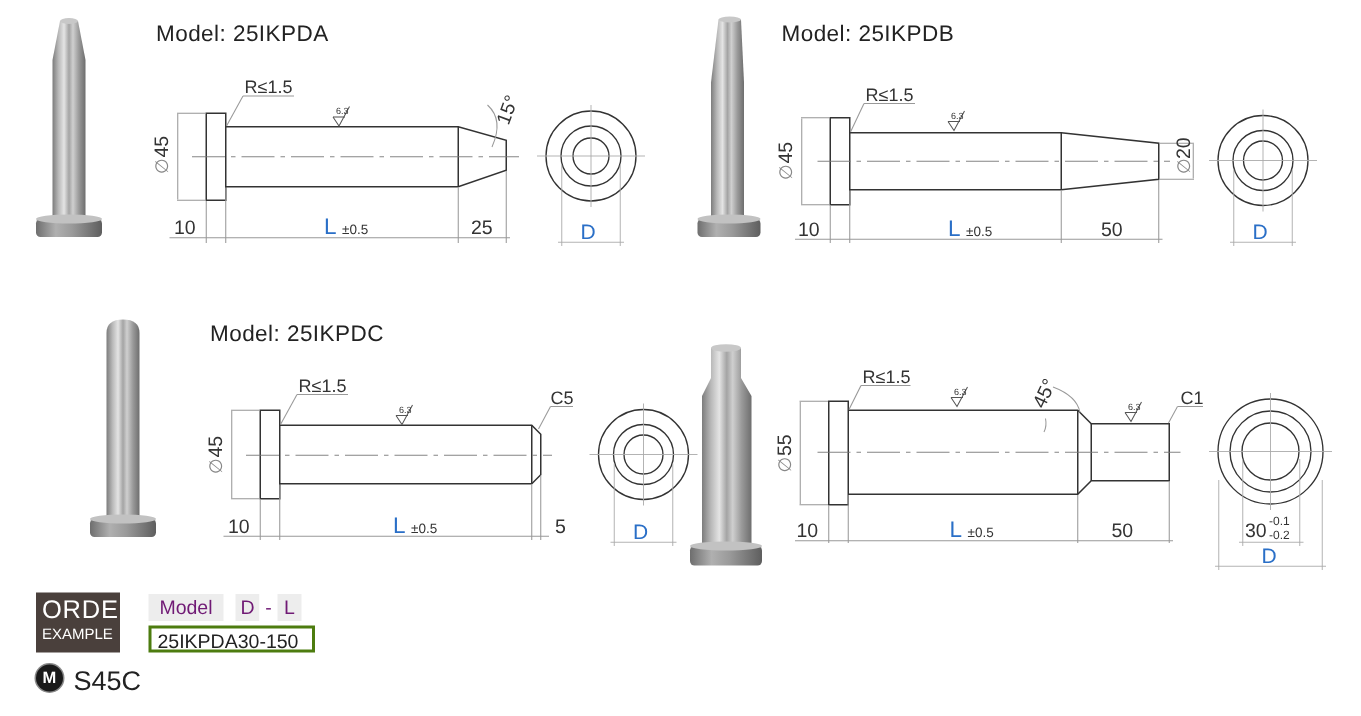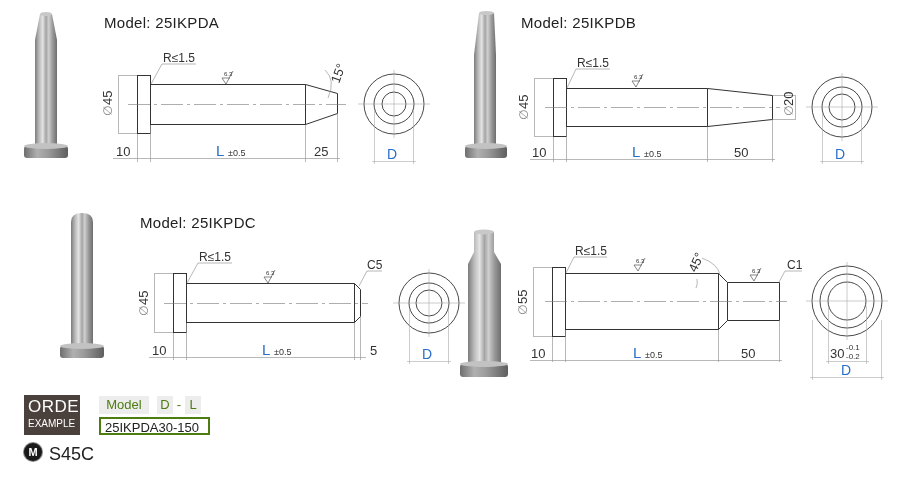--- a/index.html
+++ b/index.html
@@ -6,21 +6,21 @@
   body { width:907px; height:477px; position:relative; overflow:hidden;
          font-family:"Liberation Sans", "DejaVu Sans", sans-serif; color:#222; }
   .panel { position:absolute; }
   .model-title { position:absolute; font-size:15px; color:#222; letter-spacing:0.3px; white-space:nowrap; }
   svg { position:absolute; left:0; top:0; overflow:visible; }
   svg text { font-family:"Liberation Sans", "DejaVu Sans", sans-serif; }
   .order { position:absolute; left:24px; top:395px; }
   .order-label { position:absolute; left:0; top:0; width:56px; height:40px; background:#4a403c; color:#fff; }
   .order-label .l1 { position:absolute; left:4px; top:2px; font-size:17px; letter-spacing:0.5px; }
   .order-label .l2 { position:absolute; left:4px; top:23px; font-size:10px; }
-  .order-cell { position:absolute; height:18px; background:#ededed; font-size:13px; line-height:18px; text-align:center; color:#4d7c0f; }
+  .order-cell { position:absolute; height:18px; background:#ededed; font-size:13px; line-height:18px; text-align:center; color:#701a75; }
   .order-value { position:absolute; left:75px; top:22px; width:111px; height:18px; border:2px solid #4d7c0f; background:#fff; font-size:13px; line-height:18px; padding-left:4px; box-sizing:border-box; }
   .material { position:absolute; left:24px; top:442px; height:20px; }
   .mat-icon { position:absolute; left:0; top:1px; width:18px; height:18px; border-radius:50%; background:#1a1a1a; box-shadow:0 0 0 1px #888; }
   .mat-icon span { position:absolute; left:0; top:0; width:18px; line-height:18px; text-align:center; color:#fff; font-weight:bold; font-size:11px; }
   .mat-text { position:absolute; left:25px; top:2px; font-size:18px; white-space:nowrap; }
 </style>
 </head>
 <body>
 
 <div class="panel" style="left:0;top:0;width:450px;height:190px;text-align:right;">

